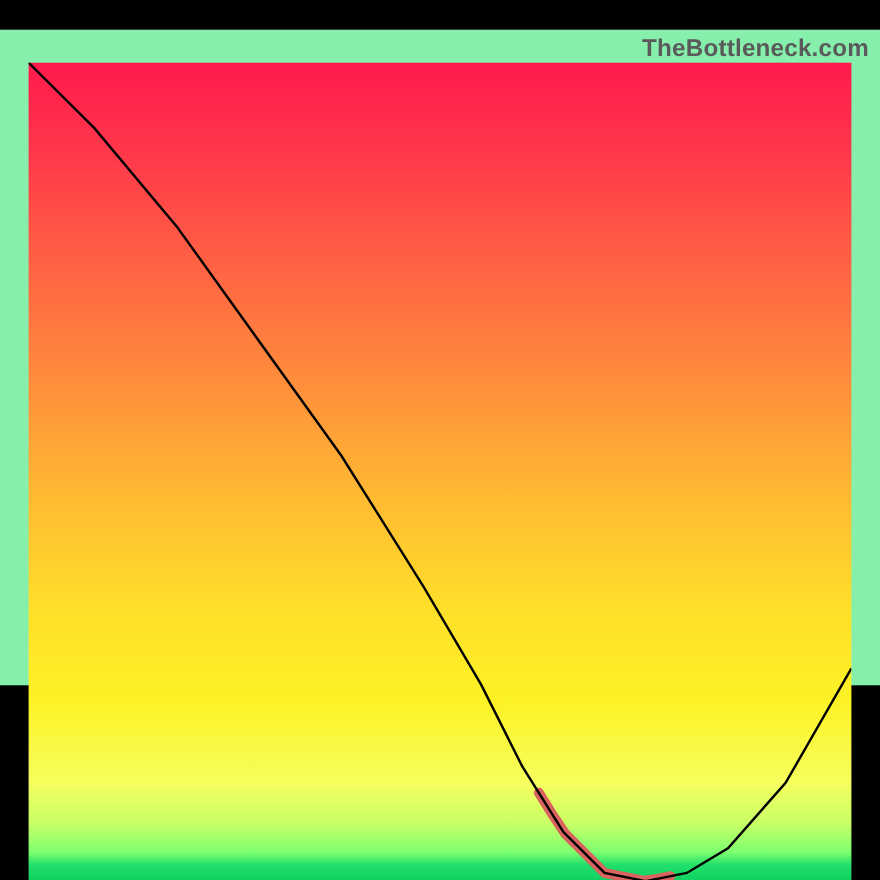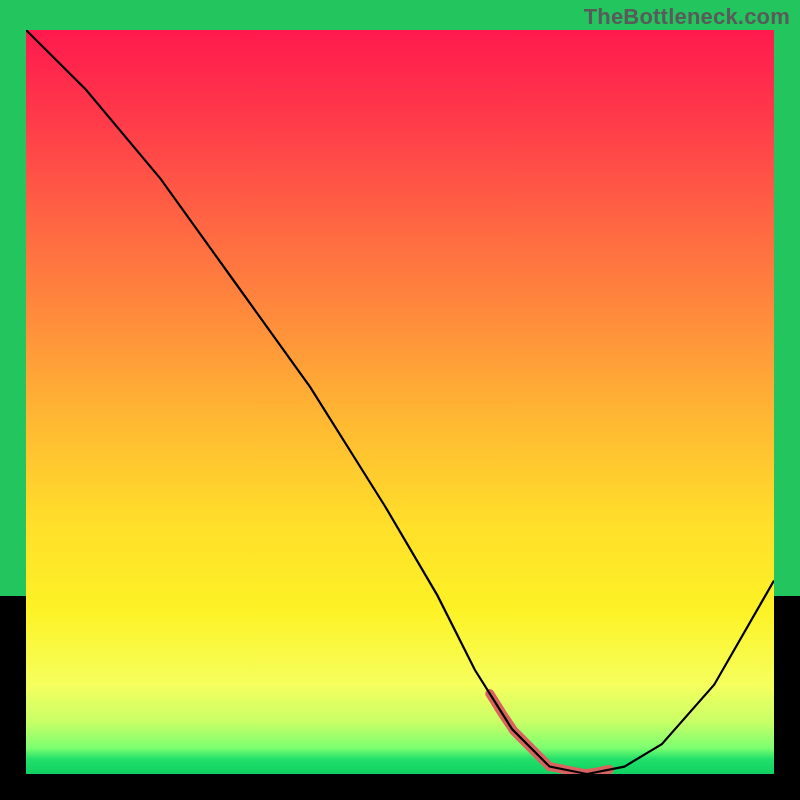--- a/index.html
+++ b/index.html
@@ -1,21 +1,22 @@
 <!DOCTYPE html>
 <html><head>
 <meta charset="utf-8">
 <style>
   * { margin: 0; padding: 0; box-sizing: border-box; }
   html, body { width: 800px; height: 800px; overflow: hidden; background: #000; }
   .canvas {
     position: relative;
     width: 800px;
     height: 596px;
-    background: #22c55e;
+    background: #86efac;
+    margin-top: 27px;
   }
   .watermark {
     position: absolute;
     top: 4px;
     right: 10px;
     font-family: Arial, Helvetica, sans-serif;
     font-size: 22px;
     font-weight: 600;
     color: #5a5a5a;
     letter-spacing: 0.2px;

